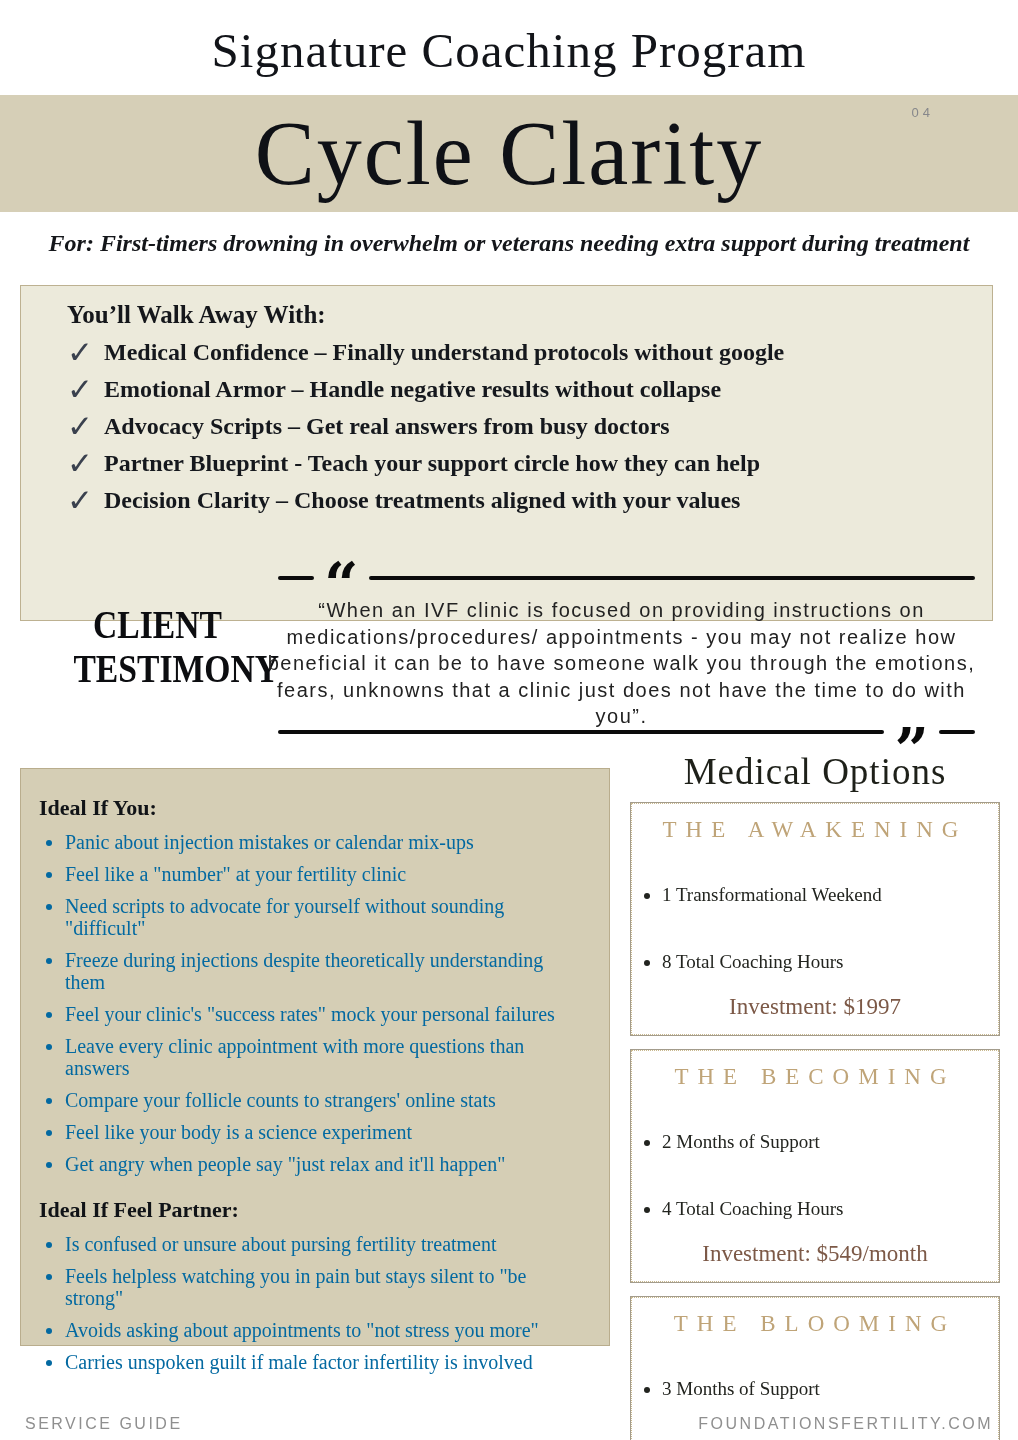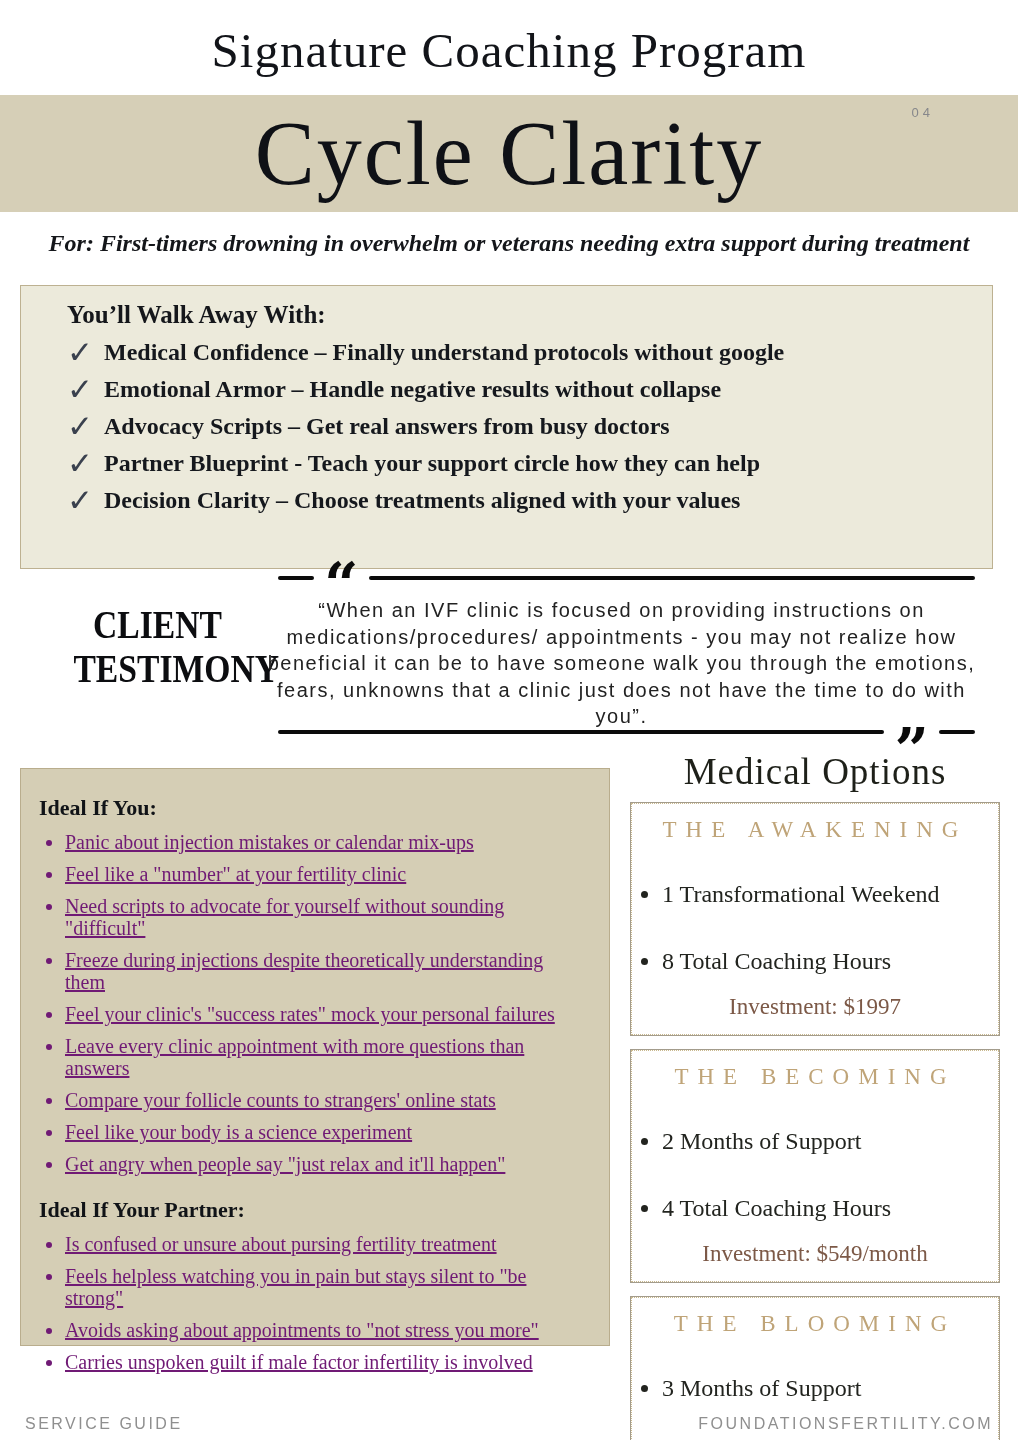--- a/index.html
+++ b/index.html
@@ -12,21 +12,21 @@
   .banner { position:absolute; top:95px; left:0; width:100%; height:117px; background:#d6cfb7; }
   .banner-title { width:100%; text-align:center; font-size:90px; line-height:117px;
                   letter-spacing:2px; color:#0f1116; }
   .page-num { position:absolute; top:10px; right:84px; font-family:"Liberation Sans", sans-serif;
               font-size:13px; letter-spacing:4px; color:#86878b; }
 
   .for-line { position:absolute; top:230px; left:0; width:100%; text-align:center;
               font-style:italic; font-weight:bold; font-size:24px; color:#14161a; }
 
   
-  .walkaway { position:absolute; left:20px; top:285px; width:973px; height:284px;
+  .walkaway { position:absolute; left:20px; top:285px; width:973px; height:336px;
               background:#eceadb; border:1px solid #bdb191; box-sizing:border-box;
               padding:15px 20px 14px 46px; }
   .wa-head { font-size:25px; font-weight:bold; margin-bottom:2px; }
   .wa-item { display:flex; align-items:center; margin-top:9px; font-weight:bold;
              font-size:24px; color:#15181d; }
   .check { color:#3a414e; font-size:31px; font-weight:bold; margin-right:11px;
            line-height:28px; font-family:"DejaVu Sans", sans-serif; }
 
   
   .testimony { position:absolute; top:570px; left:0; width:100%; height:200px; }
@@ -47,33 +47,33 @@
            font-family:"Liberation Sans", sans-serif; font-size:20px; line-height:26.5px;
            letter-spacing:1.5px; color:#222222; }
 
   
   .ideal-box { position:absolute; left:20px; top:768px; width:590px; height:578px;
                background:#d5ceb5; border:1px solid #b9ad8d; box-sizing:border-box;
                padding:26px 28px 0 18px; }
   .ib-head { font-weight:bold; font-size:22px; color:#101317; margin:0 0 10px 0; }
   .ib-head-second { margin-top:22px; }
   .ideal-box ul { margin:0; padding:0 0 0 26px; list-style:disc; }
-  .ideal-box li { font-size:20px; line-height:22px; margin-bottom:10px; color:#701a75;text-decoration:underline; }
+  .ideal-box li { font-size:20px; line-height:22px; margin-bottom:10px; color:#0369a1; }
 
   
   .packages { position:absolute; left:630px; top:750px; width:370px; }
   .pk-title { text-align:center; font-size:37px; color:#1e2019; margin-bottom:9px;
               letter-spacing:1px; }
   .pkg { border:1px solid #a39c8c; background:#ffffff; margin-bottom:13px;
          box-sizing:border-box; }
   .pkg-inner { border:1px dotted #c9b98f; padding:13px 6px 14px; }
   .pkg-name { text-align:center; color:#bfa478; font-size:23px; letter-spacing:9px;
               margin-bottom:9px; white-space:nowrap; }
   .pkg ul { margin:0; padding:0 0 0 24px; list-style:disc; }
-  .pkg li { font-size:24px; line-height:31px; color:#22241f;margin-top:36px; }
+  .pkg li { font-size:19px; line-height:31px; color:#22241f;margin-top:36px; }
   .pkg-inv { text-align:center; color:#7c5947; font-size:23px; margin-top:17px; }
 
   
   .footer-left, .footer-right { position:absolute; top:1383px;
       font-family:"Liberation Sans", sans-serif; font-size:16px; letter-spacing:2.5px;
       color:#8f8f8f;margin-top:32px; }
   .footer-left { left:25px; }
   .footer-right { right:25px; }
 </style>
 </head>
@@ -138,21 +138,21 @@
       <li>Panic about injection mistakes or calendar mix-ups</li>
       <li>Feel like a "number" at your fertility clinic</li>
       <li>Need scripts to advocate for yourself without sounding "difficult"</li>
       <li>Freeze during injections despite theoretically understanding them</li>
       <li>Feel your clinic's "success rates" mock your personal failures</li>
       <li>Leave every clinic appointment with more questions than answers</li>
       <li>Compare your follicle counts to strangers' online stats</li>
       <li>Feel like your body is a science experiment</li>
       <li>Get angry when people say "just relax and it'll happen"</li>
     </ul>
-    <div class="ib-head ib-head-second">Ideal If Your Partner:</div>
+    <div class="ib-head ib-head-second">Ideal If Feel Partner:</div>
     <ul>
       <li>Is confused or unsure about pursing fertility treatment</li>
       <li>Feels helpless watching you in pain but stays silent to "be strong"</li>
       <li>Avoids asking about appointments to "not stress you more"</li>
       <li>Carries unspoken guilt if male factor infertility is involved</li>
     </ul>
   </div>
 
   <div class="packages">
     <div class="pk-title">Medical Options</div>

